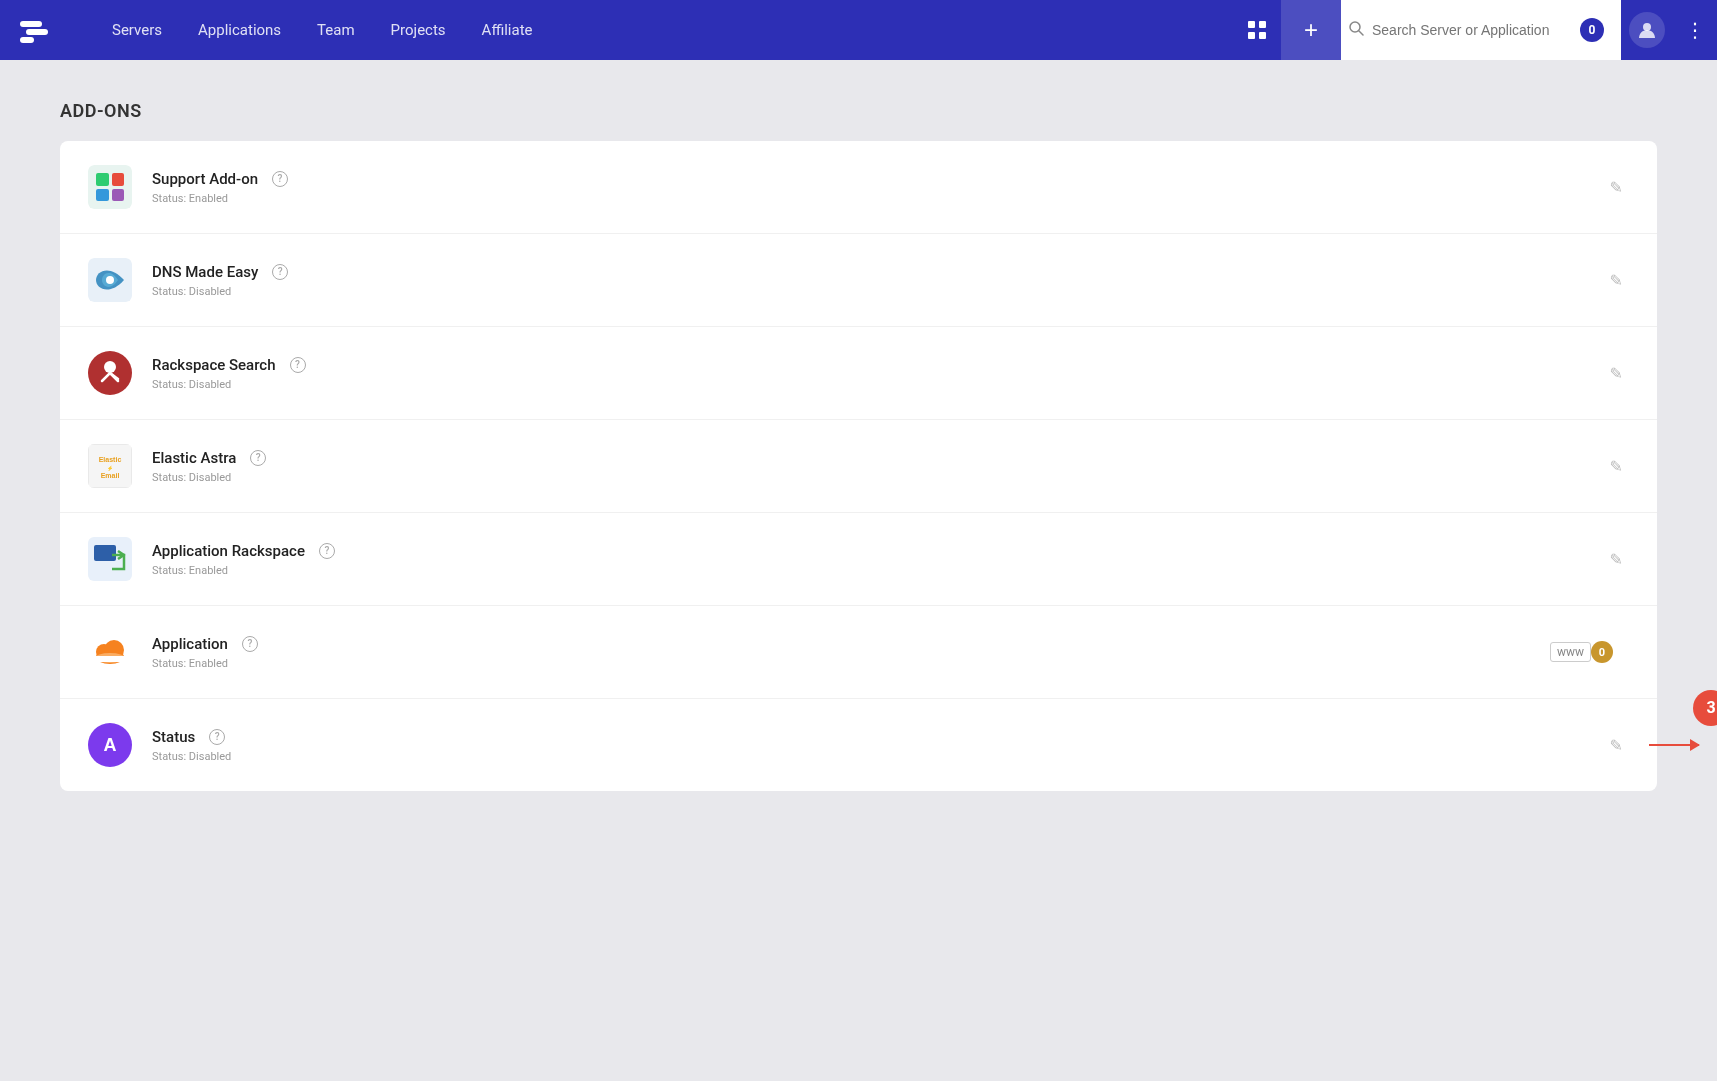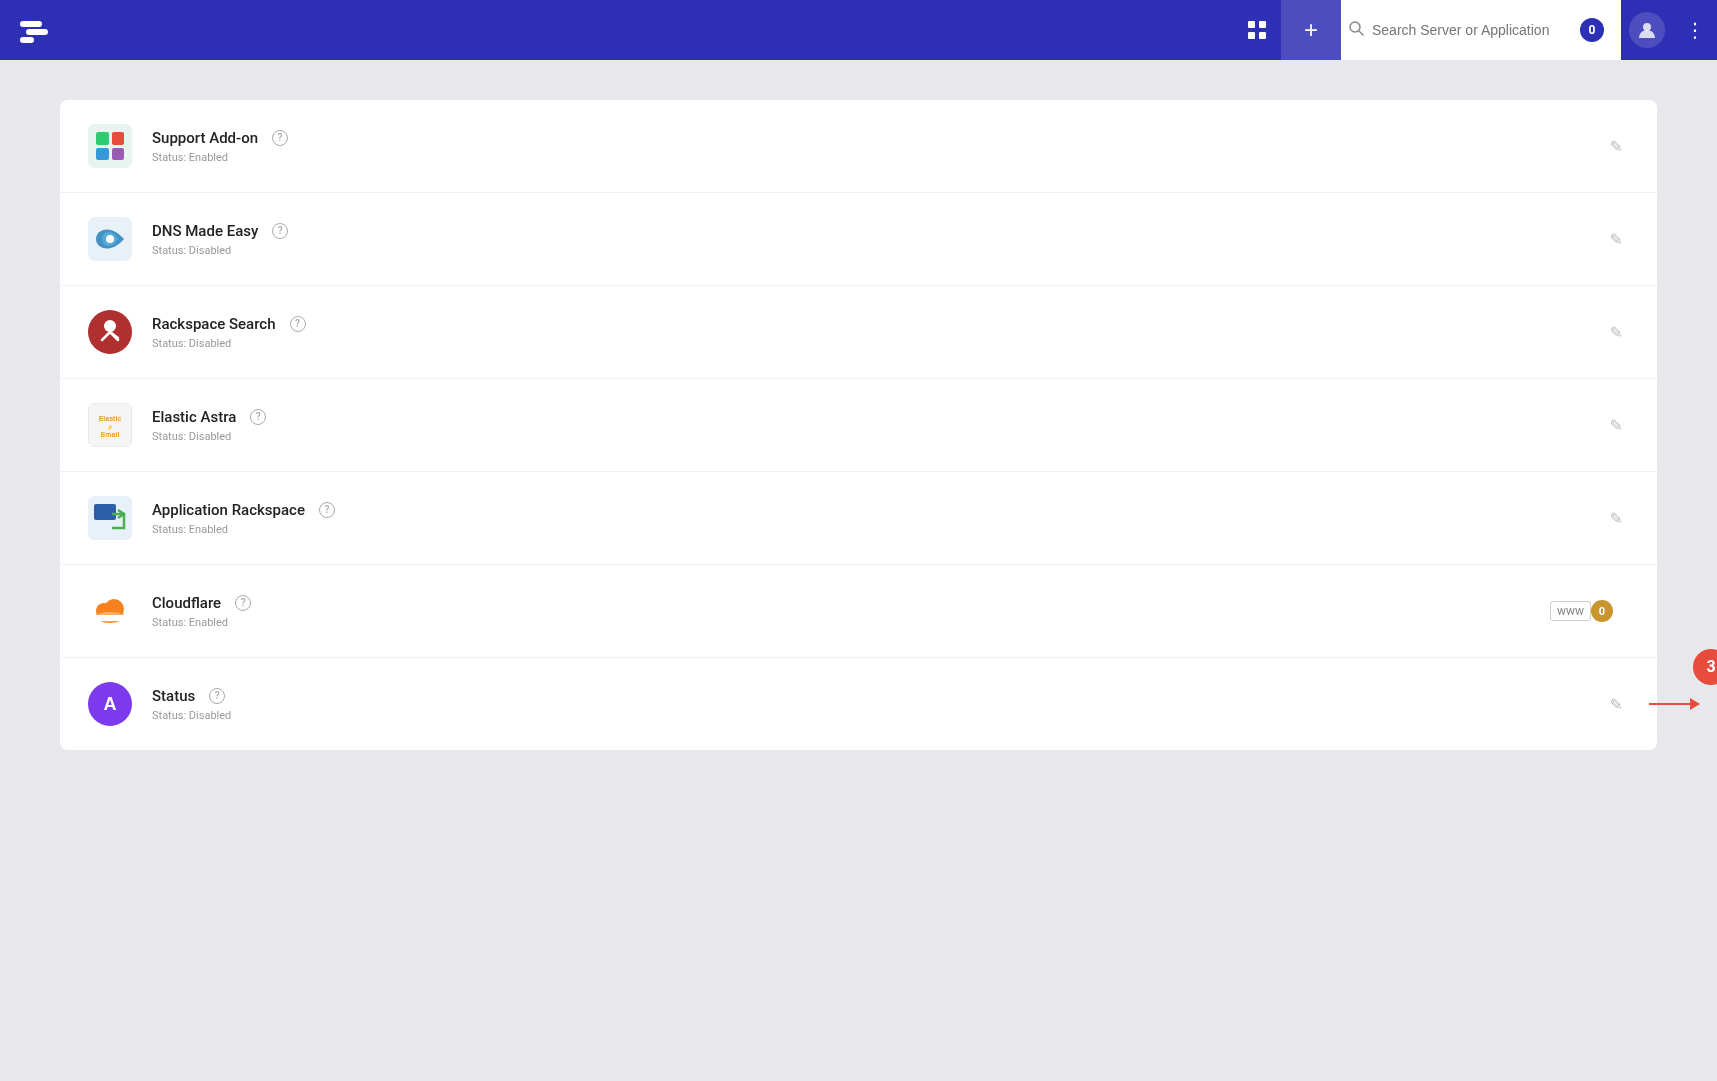--- a/index.html
+++ b/index.html
@@ -190,20 +190,27 @@
 
 <nav class="navbar">
   <div class="navbar-logo">
     <svg class="logo-icon" viewBox="0 0 44 30" fill="none">
       <rect x="0" y="6" width="22" height="6" rx="3" fill="white"></rect>
       <rect x="6" y="14" width="22" height="6" rx="3" fill="white"></rect>
       <rect x="0" y="22" width="14" height="6" rx="3" fill="white"></rect>
     </svg>
   </div>
 
+  <div class="navbar-links">
+    <a class="navbar-link">Servers</a>
+    <a class="navbar-link">Applications</a>
+    <a class="navbar-link">Team</a>
+    <a class="navbar-link">Projects</a>
+    <a class="navbar-link">Affiliate</a>
+  </div>
 
   <div class="navbar-right">
     <button class="grid-btn">
       <svg width="20" height="20" viewBox="0 0 20 20" fill="white">
         <rect x="1" y="1" width="7" height="7" rx="1"></rect>
         <rect x="12" y="1" width="7" height="7" rx="1"></rect>
         <rect x="1" y="12" width="7" height="7" rx="1"></rect>
         <rect x="12" y="12" width="7" height="7" rx="1"></rect>
       </svg>
     </button>
@@ -226,20 +233,21 @@
         <circle cx="10" cy="7" r="4"></circle>
         <path d="M2 18c0-4.4 3.6-8 8-8s8 3.6 8 8" fill="rgba(255,255,255,0.8)"></path>
       </svg>
     </div>
 
     <button class="dots-btn">⋮</button>
   </div>
 </nav>
 
 <div class="main-content">
+  <h2 class="section-title">ADD-ONS</h2>
 
   <div class="card">
 
     <div class="addon-row">
       <div class="addon-logo">
         <div class="support-logo-bg">
           <div class="support-sq"></div>
           <div class="support-sq"></div>
           <div class="support-sq"></div>
           <div class="support-sq"></div>
@@ -347,21 +355,21 @@
           <rect width="44" height="44" rx="4" fill="white"></rect>
           <ellipse cx="22" cy="27" rx="14" ry="7" fill="#f6821f"></ellipse>
           <ellipse cx="16" cy="22" rx="8" ry="8" fill="#f6821f"></ellipse>
           <ellipse cx="26" cy="20" rx="10" ry="10" fill="#f6821f"></ellipse>
           <ellipse cx="22" cy="28" rx="15" ry="5" fill="#faad63"></ellipse>
           <rect x="7" y="26" width="30" height="6" fill="white"></rect>
         </svg>
       </div>
       <div class="addon-info">
         <div class="addon-name">
-          <span>Cloudflare</span>
+          <span>Application</span>
           <span class="help-icon">?</span>
         </div>
         <div class="addon-status">Status: Enabled</div>
       </div>
       <div class="row-actions">
         <div class="www-badge">
           <span class="www-text">www</span>
           <span class="count-circle">0</span>
         </div>
       </div>

